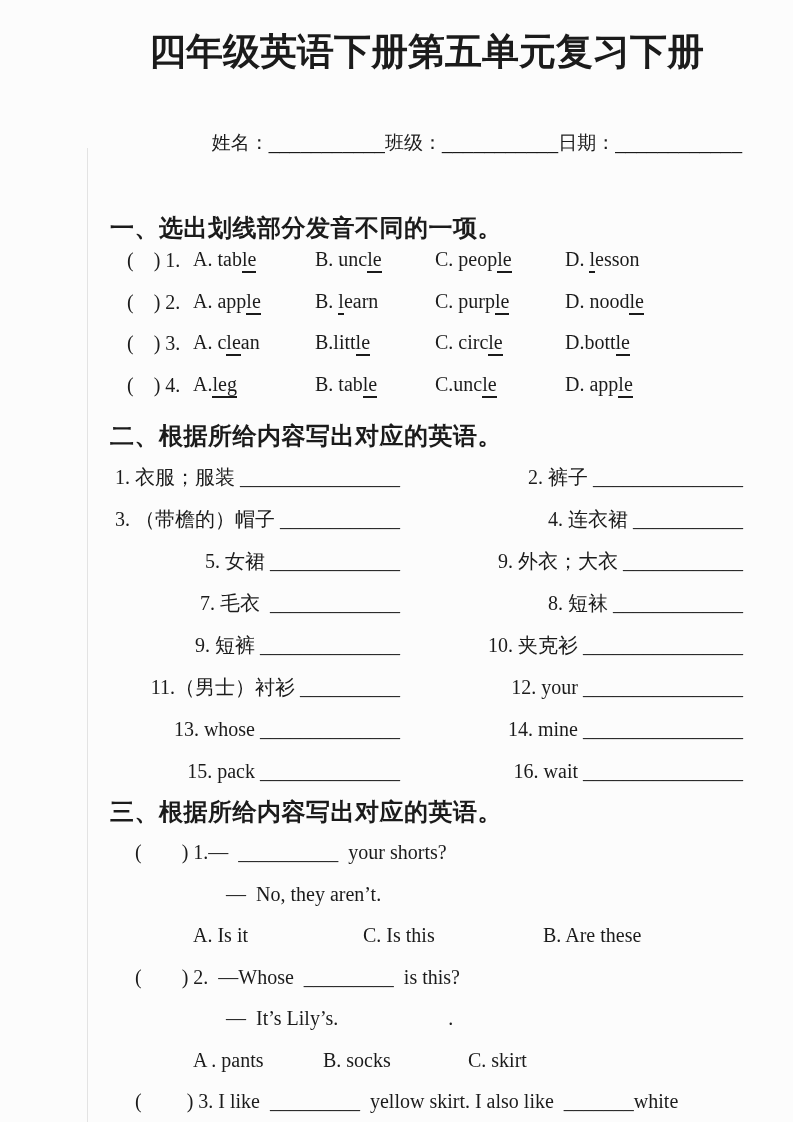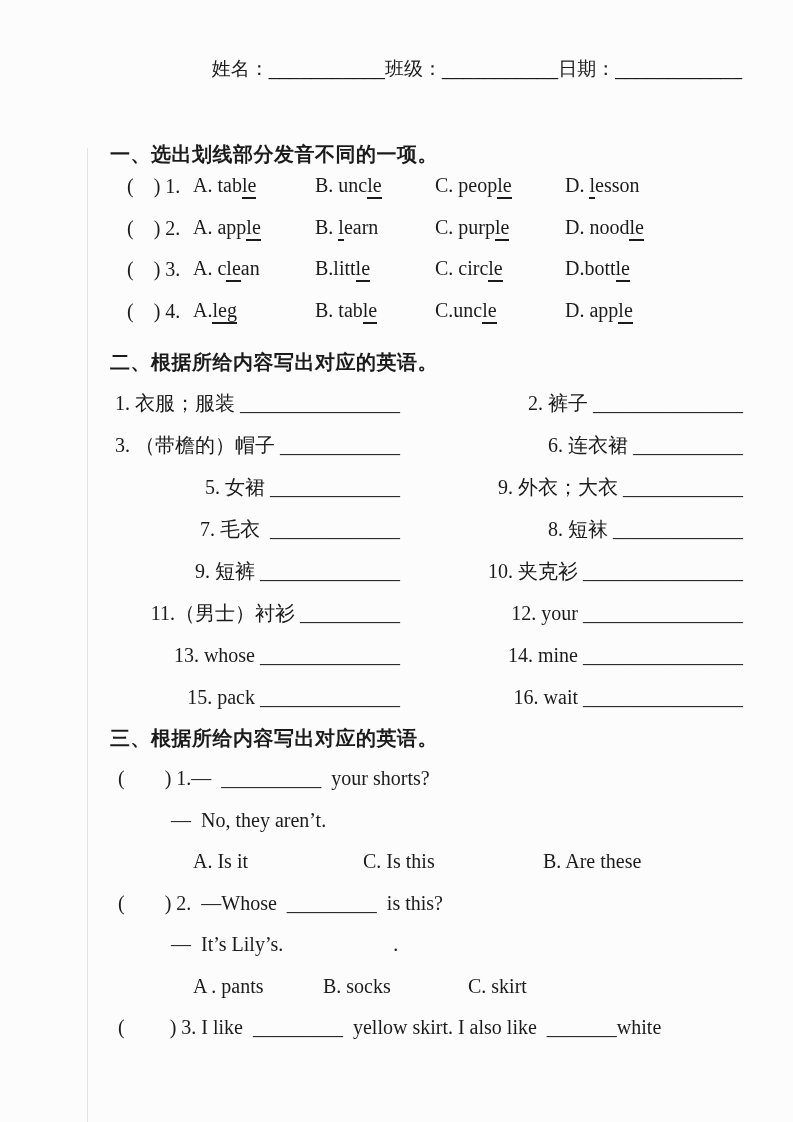--- a/index.html
+++ b/index.html
@@ -9,52 +9,53 @@
 
   .title{padding-top:30px;text-align:center;
          font-family:"Liberation Sans","DejaVu Sans",sans-serif;font-weight:700;
          font-size:37px;line-height:44px;letter-spacing:0;}
 
   .info{margin-top:30px;padding-left:70px;white-space:pre;
         font-family:"Liberation Sans","DejaVu Sans",sans-serif;font-weight:400;
         font-size:19px;line-height:26px;}
 
   .heading{font-family:"Liberation Sans","DejaVu Sans",sans-serif;font-weight:700;
-           font-size:20px;line-height:24px;letter-spacing:0.5px;white-space:pre;}
+           font-size:24px;line-height:24px;letter-spacing:0.5px;white-space:pre;}
   .h1m{margin-top:34px;}
   .h2m{margin-top:18px;}
   .h3m{margin-top:8px;}
 
   .serif{font-family:"Liberation Serif","DejaVu Serif",serif;font-size:20px;}
 
   .s1row{display:grid;grid-template-columns:66px 122px 120px 130px auto;
          margin-left:17px;height:41.5px;align-items:center;white-space:pre;}
   .s1row .cell{white-space:pre;}
   .ul{display:inline-block;border-bottom:2px solid #1b1b1b;padding-bottom:0;}
 
   .s2rows{margin-top:8px;}
   .s2row{display:grid;grid-template-columns:290px auto;height:42px;align-items:center;white-space:pre;text-align:right;}
   .ind57{padding-left:57px;}
   .ind78{padding-left:78px;}
 
   .s3block{margin-top:8px;}
   .line{height:41.5px;display:flex;align-items:center;white-space:pre;}
-  .qline{margin-left:8px;}
-  .aline{margin-left:61px;}
+  .qline{margin-left:25px;}
+  .aline{margin-left:116px;}
   .opts{display:grid;margin-left:83px;align-items:center;height:41.5px;white-space:pre;}
   .opts1{grid-template-columns:170px 180px auto;}
   .opts2{grid-template-columns:130px 145px auto;}
 </style>
 </head>
 <body>
 
 <div class="page">
   <div class="page-edge"></div>
   <div class="content">
 
+    <div class="title">四年级英语下册第五单元复习下册</div>
 
     <div class="info">
       <span>姓名：</span><span>___________</span><span>班级：</span><span>___________</span><span>日期：</span><span>____________</span>
     </div>
 
     <div class="heading h1m">一、选出划线部分发音不同的一项。</div>
 
     <div class="s1row serif">
       <span class="cell">(    ) 1.</span>
       <span class="cell"><span>A. tab</span><span class="ul">le</span><span></span></span>
@@ -89,21 +90,21 @@
 
     <div class="heading h2m">二、根据所给内容写出对应的英语。</div>
 
     <div class="s2rows">
       <div class="s2row serif">
         <span>1. 衣服；服装 ________________</span>
         <span class="ind57">2. 裤子 _______________</span>
       </div>
       <div class="s2row serif">
         <span>3. （带檐的）帽子 ____________</span>
-        <span class="ind78">6. 连衣裙 ___________</span>
+        <span class="ind78">4. 连衣裙 ___________</span>
       </div>
       <div class="s2row serif">
         <span>5. 女裙 _____________</span>
         <span>9. 外衣；大衣 ____________</span>
       </div>
       <div class="s2row serif">
         <span>7. 毛衣  _____________</span>
         <span>8. 短袜 _____________</span>
       </div>
       <div class="s2row serif">

